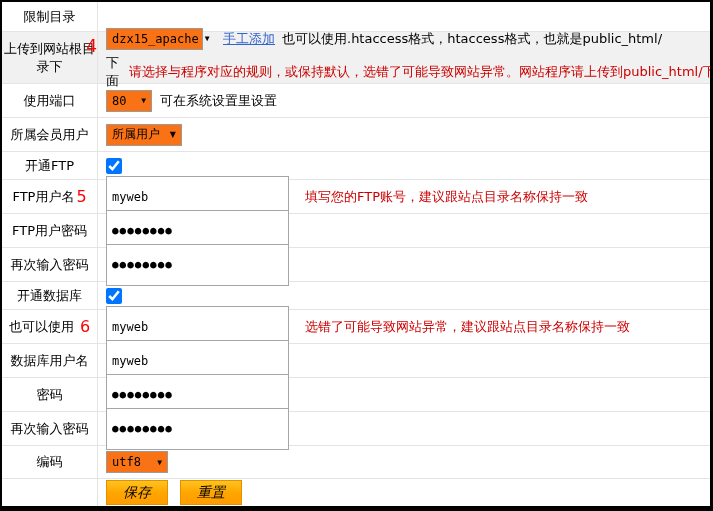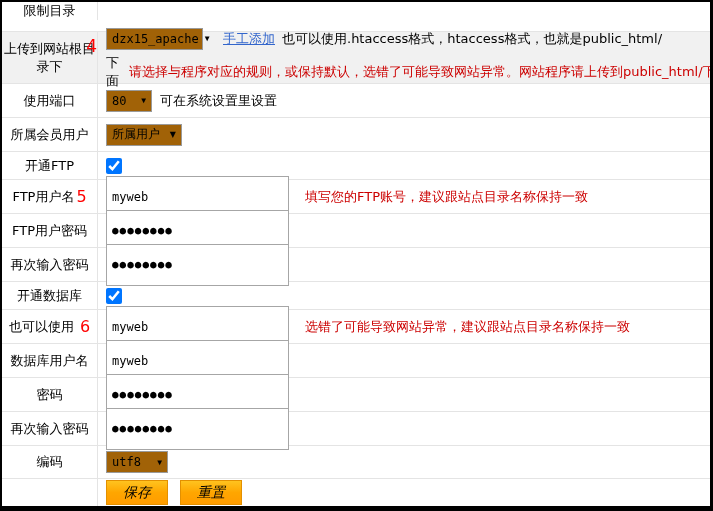--- a/index.html
+++ b/index.html
@@ -18,21 +18,21 @@
   }
   .content{flex:1;display:flex;align-items:center;padding-left:8px;font-size:13px;color:#000;}
   .content.col{flex-direction:column;align-items:flex-start;justify-content:center;gap:4px;padding-top:2px;}
   .line{display:flex;align-items:center;}
   .red{color:#cc0000;}
   .hint{color:#cc0000;margin-left:16px;white-space:nowrap;}
   .marker-abs{position:absolute;top:6px;right:0;font-size:17px;color:#f00;line-height:1;}
   .marker-inline{color:#f00;font-size:16px;margin-left:2px;line-height:1;}
   .fake-select{
     display:inline-flex;align-items:center;box-sizing:border-box;height:22px;
-    background:#a16207;border:1px solid #9a9a9a;padding:0 5px;cursor:default;
+    background:#f97316;border:1px solid #9a9a9a;padding:0 5px;cursor:default;
     font-family:"DejaVu Sans Mono","Liberation Mono",monospace;font-size:12px;color:#000;
   }
   .fake-select .arrow{margin-left:auto;font-size:8px;color:#000;padding-left:6px;}
   .txt-input{
     box-sizing:border-box;width:183px;height:22px;border:1px solid #a6a6a6;background:#fff;
     font-family:"DejaVu Sans Mono","Liberation Mono",monospace;font-size:12px;color:#000;
     padding:20px 5px;outline:none;
   }
   .pwd{font-size:11px;letter-spacing:1px;}
   .cbx{width:16px;height:16px;margin:0 10px 0 0;}
@@ -46,21 +46,21 @@
     font-family:"DejaVu Sans","Liberation Sans",sans-serif;
     font-style:italic;
   }
   .nowrap{white-space:nowrap;}
 </style>
 </head>
 <body>
 
 <div class="panel">
 
-  <div class="row" style="height:30px;flex-direction:column;">
+  <div class="row" style="height:30px;">
     <div class="label-cell">限制目录</div>
   </div>
 
   <div class="row row-alt" style="height:52px;">
     <div class="label-cell">
       <span>上传到网站根目录下</span>
       <span class="marker-abs">4</span>
     </div>
     <div class="content col">
       <div class="line">

